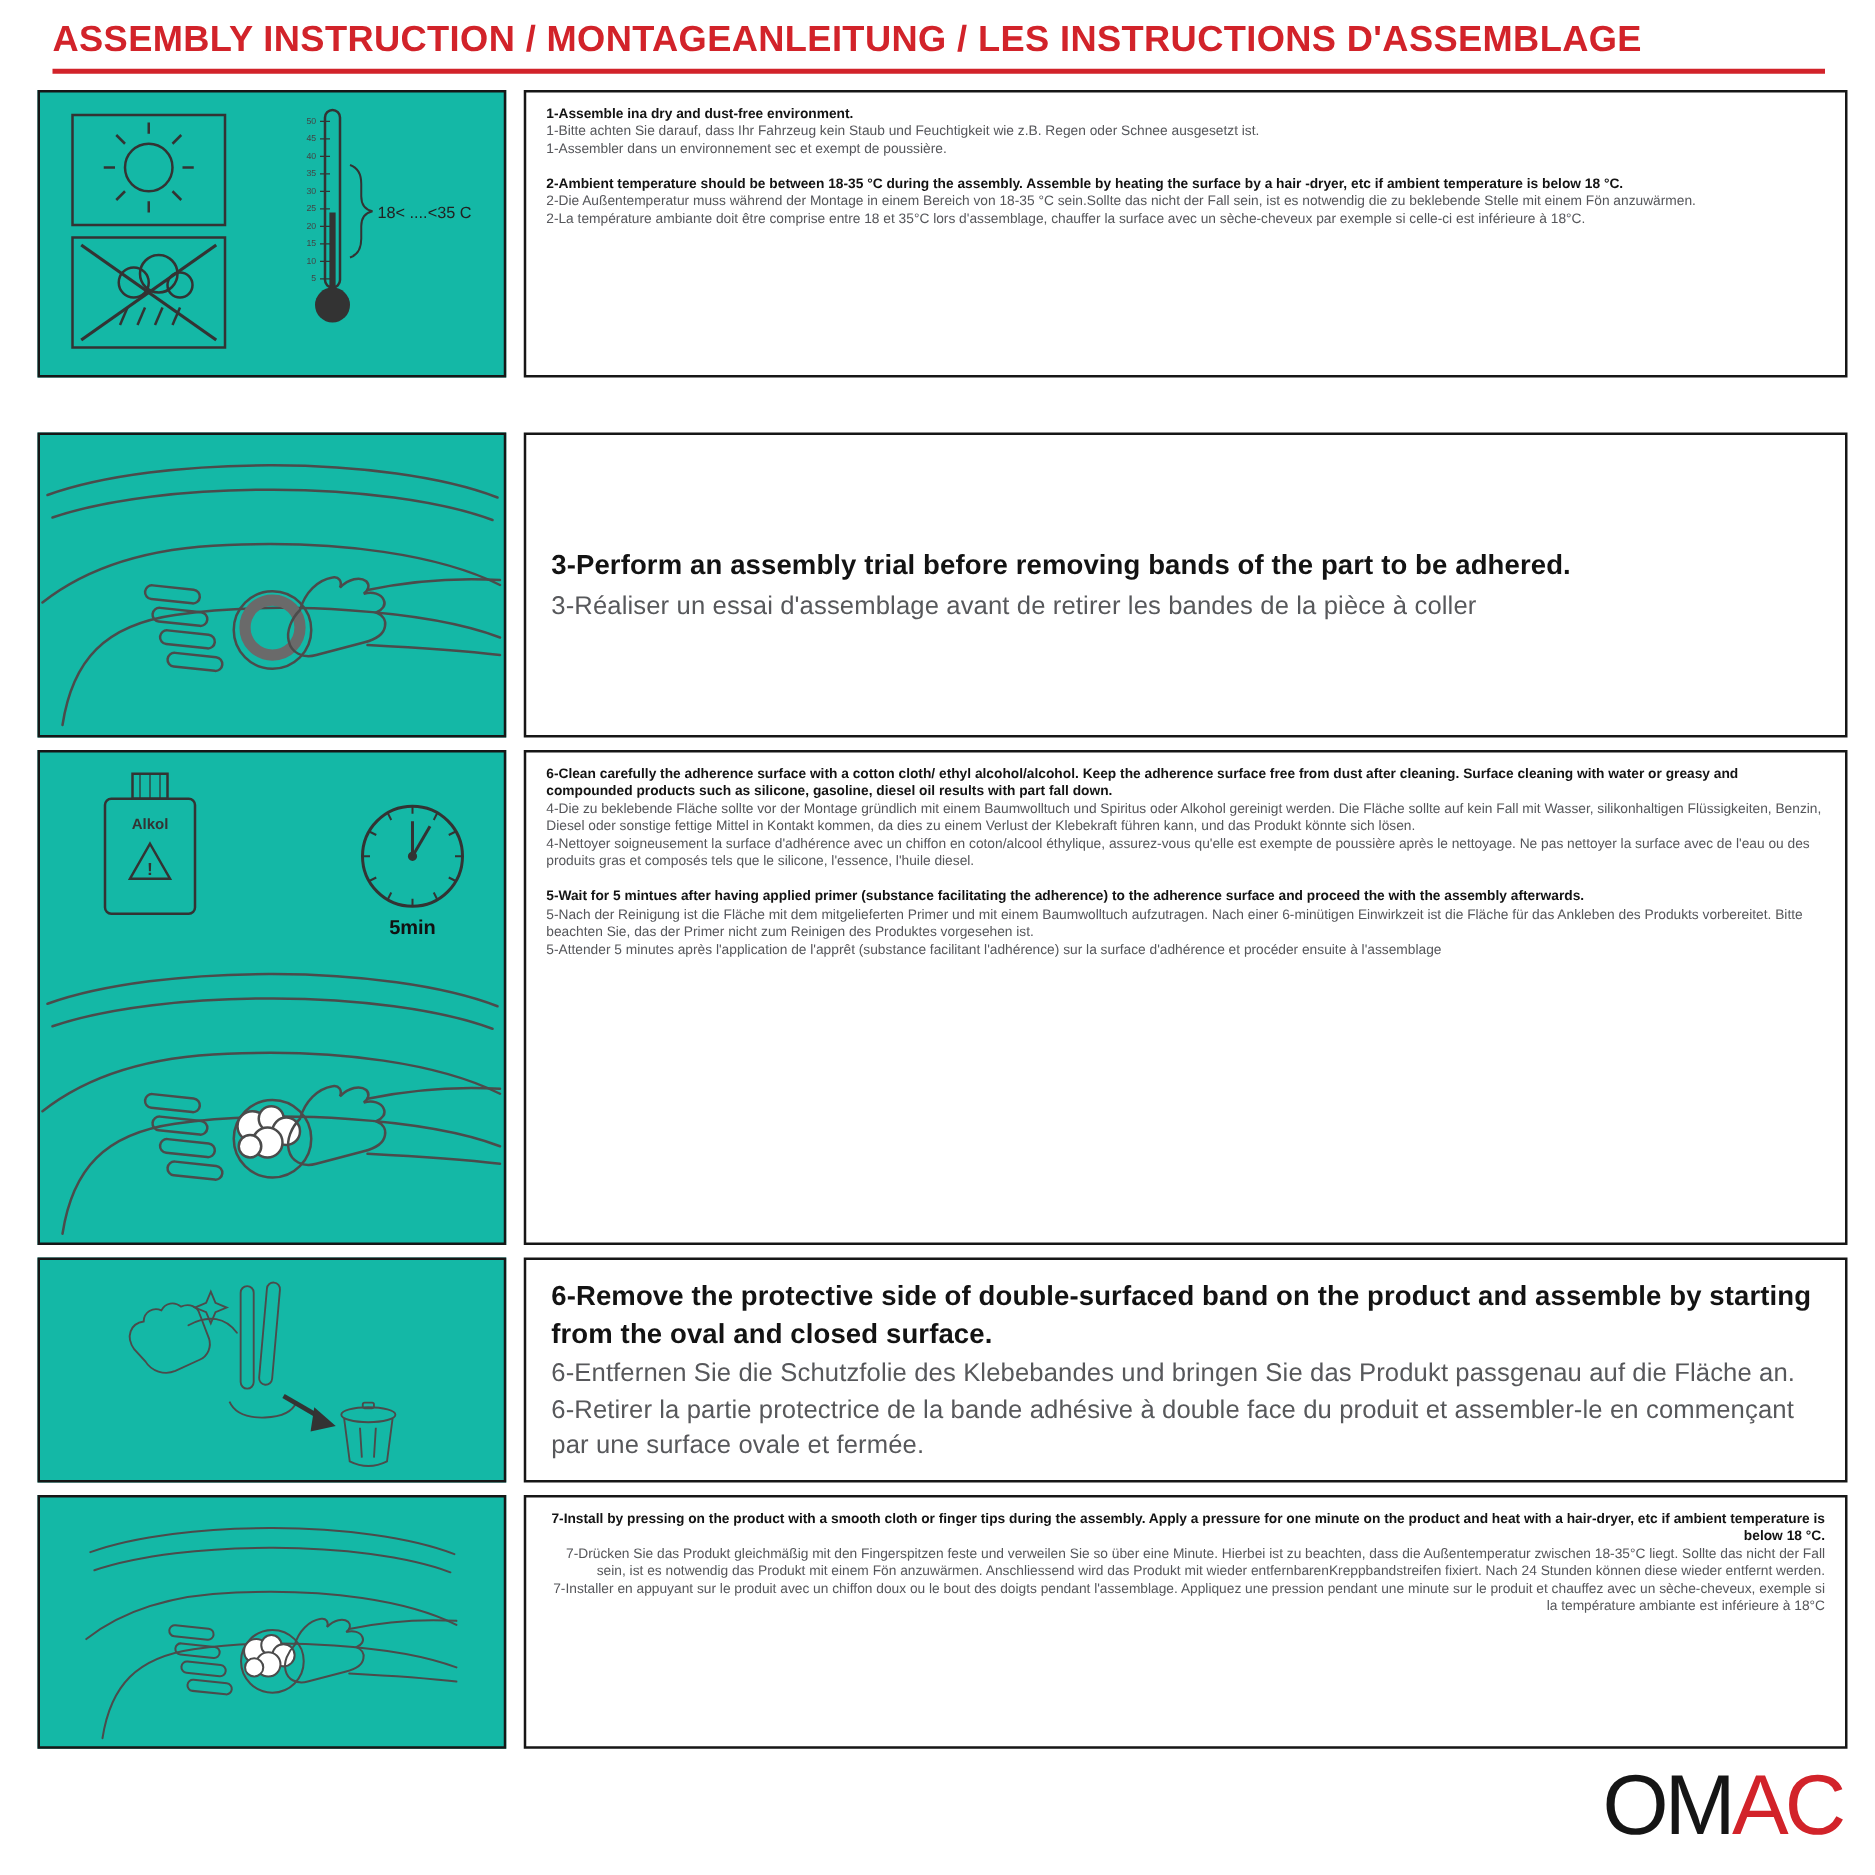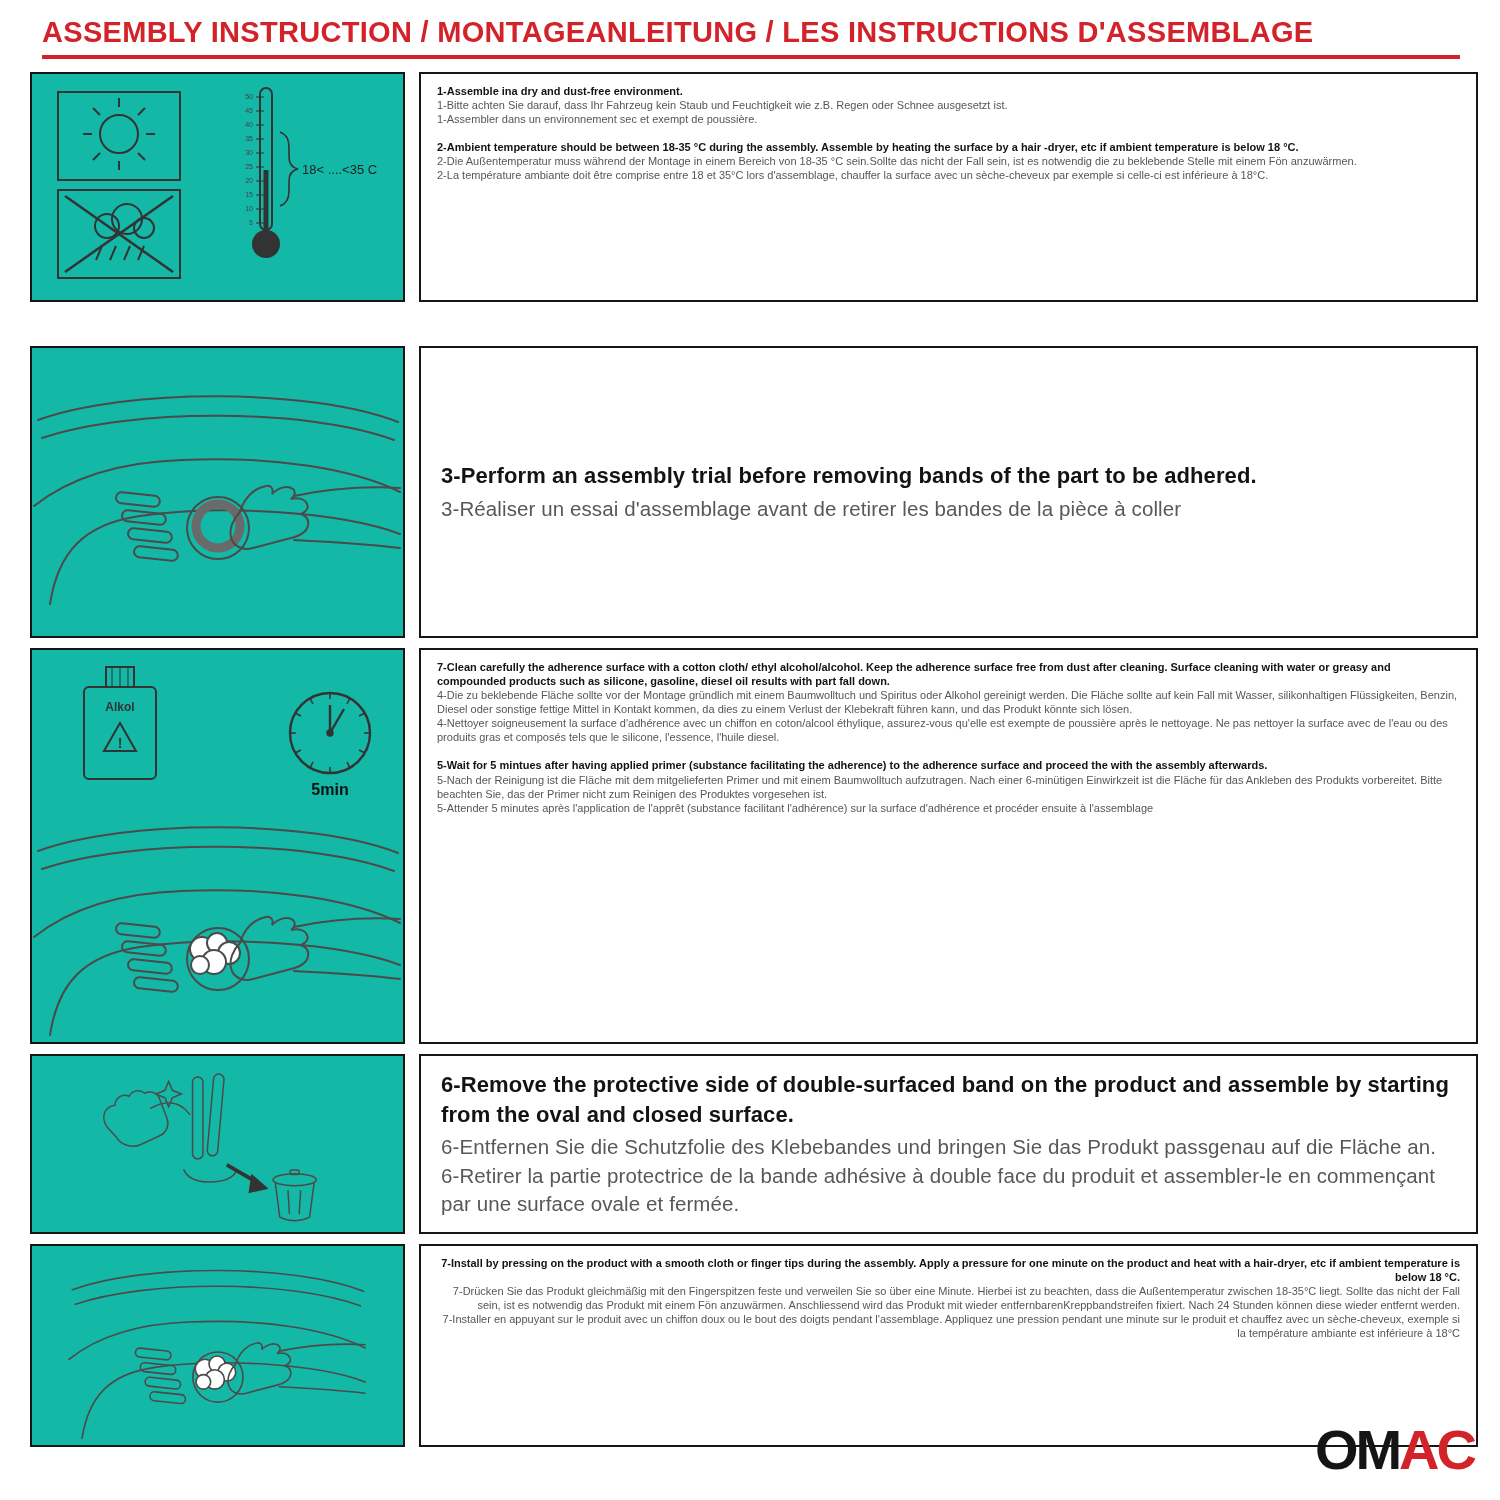--- a/index.html
+++ b/index.html
@@ -5,30 +5,30 @@
   * { box-sizing: border-box; margin: 0; padding: 0; }
   html,body { width:1500px; height:1500px; background:#fff; overflow:hidden;
               font-family:"Liberation Sans", sans-serif; position:relative; }
   .title { color:#d2232a; font-size:29px; font-weight:800; letter-spacing:.3px;
            margin:16px 40px 6px 42px; white-space:nowrap; }
   .rule { height:4px; background:#d2232a; margin:2px 40px 13px 42px; }
   .row { display:flex; gap:14px; margin:0 22px 10px 30px; align-items:stretch; }
   .illus { flex:0 0 375px; width:375px; border:2px solid #161616; background:#14b8a6; overflow:hidden; }
   .illus svg { display:block; width:100%; height:100%; }
   .tbox { flex:1; border:2px solid #161616; background:#fff; }
-  .r1 { height:230px; } .r2 { height:292px;margin-top:44px; } .r3 { height:396px; }
+  .r1 { height:230px; } .r2 { height:244px;margin-top:44px; } .r3 { height:396px; }
   .r4 { height:180px; } .r5 { height:203px;text-align:right; }
   .tbox.sm { padding:10px 16px 8px 16px; }
   .sm p { font-size:11px; line-height:1.28; color:#55565a; }
   .sm p.b { color:#131313; font-weight:700; }
   .tbox.lg { display:flex; flex-direction:column; justify-content:center; padding:14px 20px; }
   .lg p { font-size:20.5px; line-height:1.38; color:#57585b; letter-spacing:.1px; }
   .lg p.b { font-size:22px; color:#131313; font-weight:700; margin-bottom:3px; }
   .gap { margin-top:14px !important; }
-  .logo { position:absolute; right:26px; bottom:22px; font-size:56px; font-weight:700;
+  .logo { position:absolute; right:26px; bottom:22px; font-size:68px; font-weight:400;
           letter-spacing:-3px; line-height:1; color:#151515; }
   .logo .red { color:#d2232a; }
   text { font-family:"Liberation Sans", sans-serif; }
 </style>
 </head>
 <body>
 
 <svg width="0" height="0" style="position:absolute" aria-hidden="true">
   <defs>
     <g id="car" stroke="#4b4b4b" stroke-width="2" fill="none" stroke-linecap="round">
@@ -179,21 +179,21 @@
         <line x1="298" y1="82" x2="312" y2="58"></line>
         <circle cx="298" cy="82" r="2.5" fill="#333"></circle>
       </g>
       <text x="298" y="144" font-size="16" font-weight="bold" fill="#111" text-anchor="middle">5min</text>
       <use href="#car" transform="translate(0,156)"></use>
       <use href="#cloth" transform="translate(0,156)"></use>
       <use href="#handR" transform="translate(0,156)"></use>
     </svg>
   </div>
   <div class="tbox sm">
-    <p class="b">7-Clean carefully the adherence surface with a cotton cloth/ ethyl alcohol/alcohol. Keep the adherence surface free from dust after cleaning. Surface cleaning with water or greasy and compounded products such as silicone, gasoline, diesel oil results with part fall down.</p>
+    <p class="b">6-Clean carefully the adherence surface with a cotton cloth/ ethyl alcohol/alcohol. Keep the adherence surface free from dust after cleaning. Surface cleaning with water or greasy and compounded products such as silicone, gasoline, diesel oil results with part fall down.</p>
     <p>4-Die zu beklebende Fläche sollte vor der Montage gründlich mit einem Baumwolltuch und Spiritus oder Alkohol gereinigt werden. Die Fläche sollte auf kein Fall mit Wasser, silikonhaltigen Flüssigkeiten, Benzin, Diesel oder sonstige fettige Mittel in Kontakt kommen, da dies zu einem Verlust der Klebekraft führen kann, und das Produkt könnte sich lösen.</p>
     <p>4-Nettoyer soigneusement la surface d'adhérence avec un chiffon en coton/alcool éthylique, assurez-vous qu'elle est exempte de poussière après le nettoyage. Ne pas nettoyer la surface avec de l'eau ou des produits gras et composés tels que le silicone, l'essence, l'huile diesel.</p>
     <p class="b gap">5-Wait for 5 mintues after having applied primer (substance facilitating the adherence) to the adherence surface and proceed the with the assembly afterwards.</p>
     <p>5-Nach der Reinigung ist die Fläche mit dem mitgelieferten Primer und mit einem Baumwolltuch aufzutragen. Nach einer 6-minütigen Einwirkzeit ist die Fläche für das Ankleben des Produkts vorbereitet. Bitte beachten Sie, das der Primer nicht zum Reinigen des Produktes vorgesehen ist.</p>
     <p>5-Attender 5 minutes après l'application de l'apprêt (substance facilitant l'adhérence) sur la surface d'adhérence et procéder ensuite à l'assemblage</p>
   </div>
 </div>
 
 <div class="row r4">
   <div class="illus">

